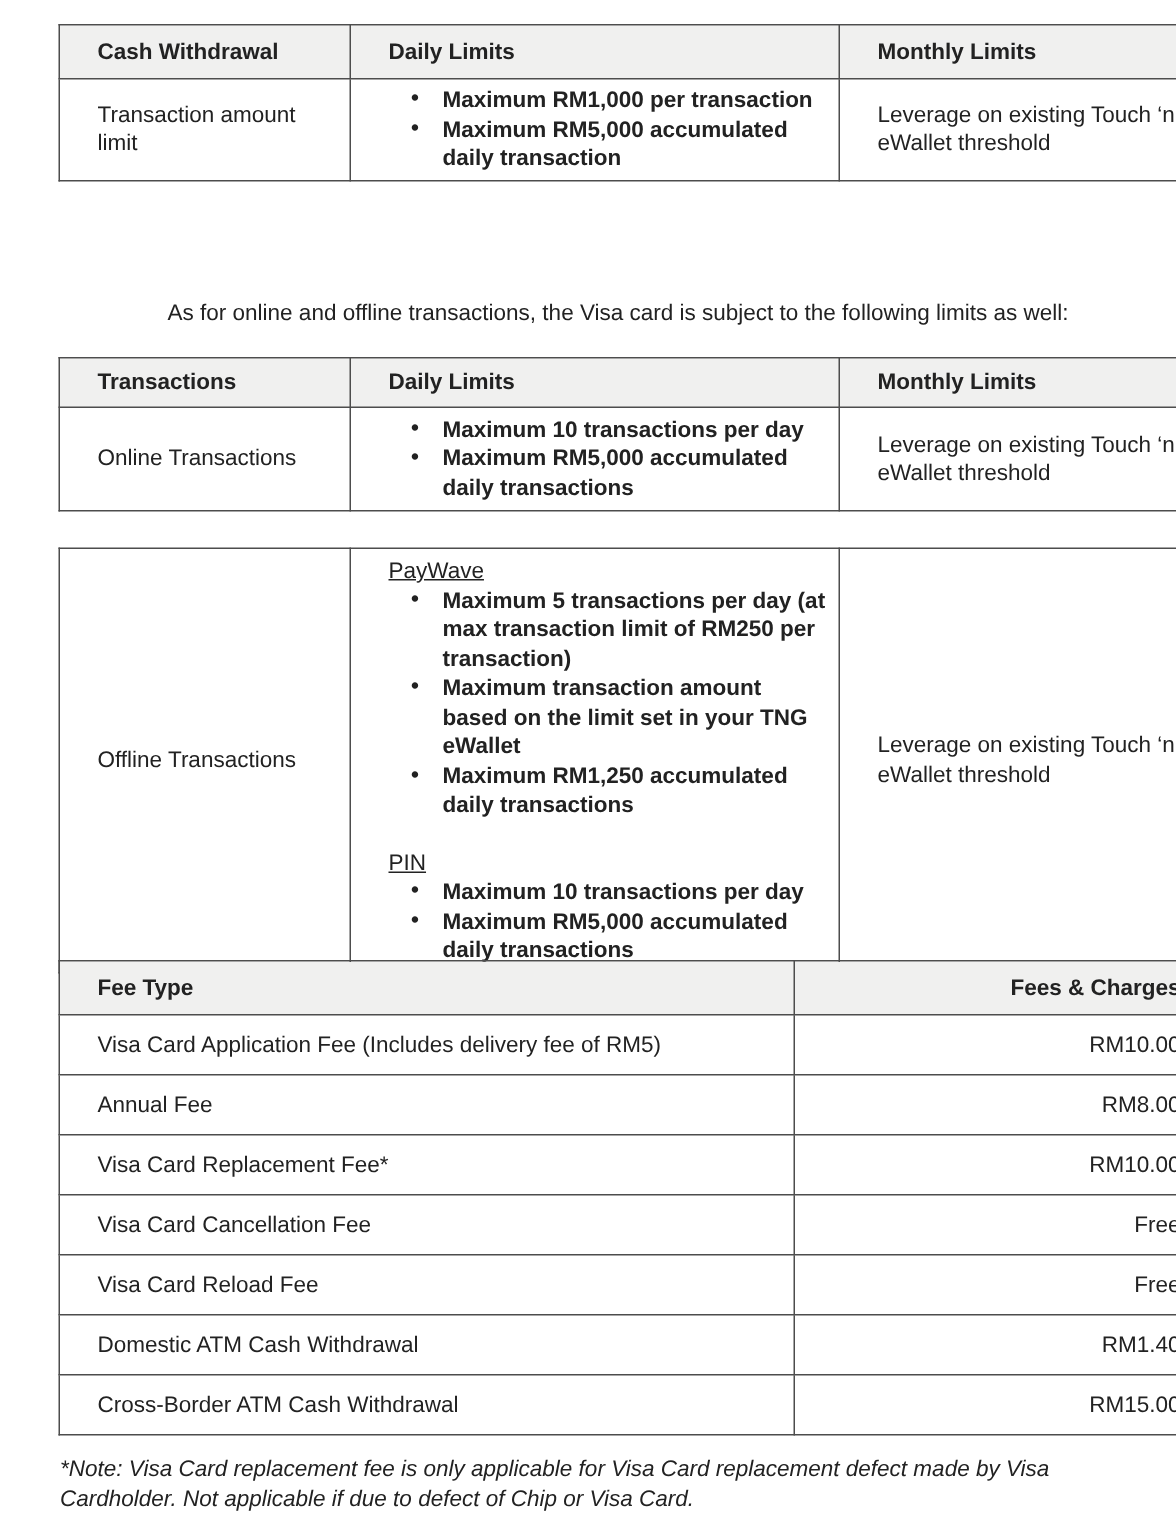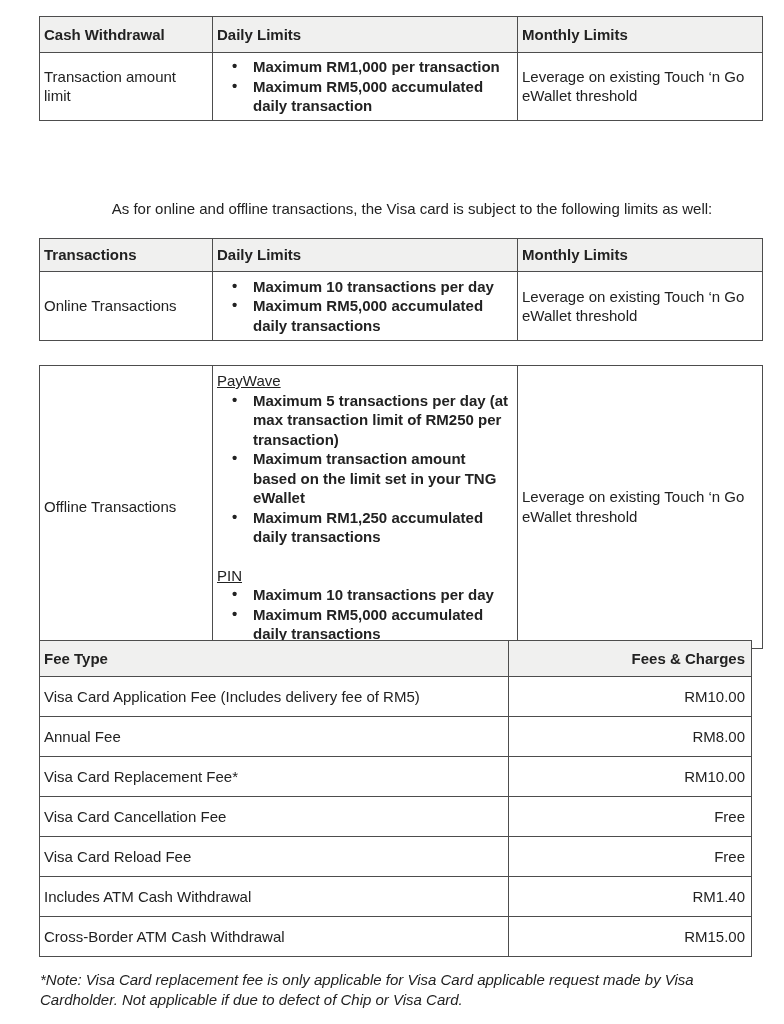--- a/index.html
+++ b/index.html
@@ -6,21 +6,21 @@
   .page {
     position:relative; width:784px; height:1024px; background:#ffffff;
     font-family:"Liberation Sans","DejaVu Sans",sans-serif;
     font-size:15px; line-height:19.5px; color:#222222;
   }
   .abs { position:absolute; }
 
   table { border-collapse:collapse; table-layout:fixed; width:690px; }
   th, td {
     border:1px solid #4d4d4d;
-    padding:4px 6px 4px 4px;
+    padding:4px 6px 4px 25px;
     vertical-align:middle; text-align:left;
     font-weight:normal; overflow:hidden;
   }
   th { background:#f0f0ef; font-weight:bold; }
 
   .c1 { width:162px; } .c2 { width:294px; } .c3 { width:234px; }
   .feec1 { width:458px; } .feec2 { width:232px; }
 
   .t1 .hrow { height:36px; } .t1 .row { height:66px; }
   .t2 .hrow { height:33px;margin-left:36px; } .t2 .row { height:69px; }
@@ -133,25 +133,25 @@
     </tr>
     <tr class="row">
       <td>Visa Card Cancellation Fee</td>
       <td class="center">Free</td>
     </tr>
     <tr class="row">
       <td>Visa Card Reload Fee</td>
       <td class="center">Free</td>
     </tr>
     <tr class="row">
-      <td>Includes ATM Cash Withdrawal</td>
+      <td>Domestic ATM Cash Withdrawal</td>
       <td class="center">RM1.40</td>
     </tr>
     <tr class="row">
       <td>Cross-Border ATM Cash Withdrawal</td>
       <td class="center">RM15.00</td>
     </tr>
   </tbody>
     </table>
 
-  <p class="abs footnote" style="margin:0;">*Note: Visa Card replacement fee is only applicable for Visa Card applicable request made by Visa Cardholder. Not applicable if due to defect of Chip or Visa Card.</p>
+  <p class="abs footnote" style="margin:0;">*Note: Visa Card replacement fee is only applicable for Visa Card replacement defect made by Visa Cardholder. Not applicable if due to defect of Chip or Visa Card.</p>
 
 </div>
 
 </body></html>

